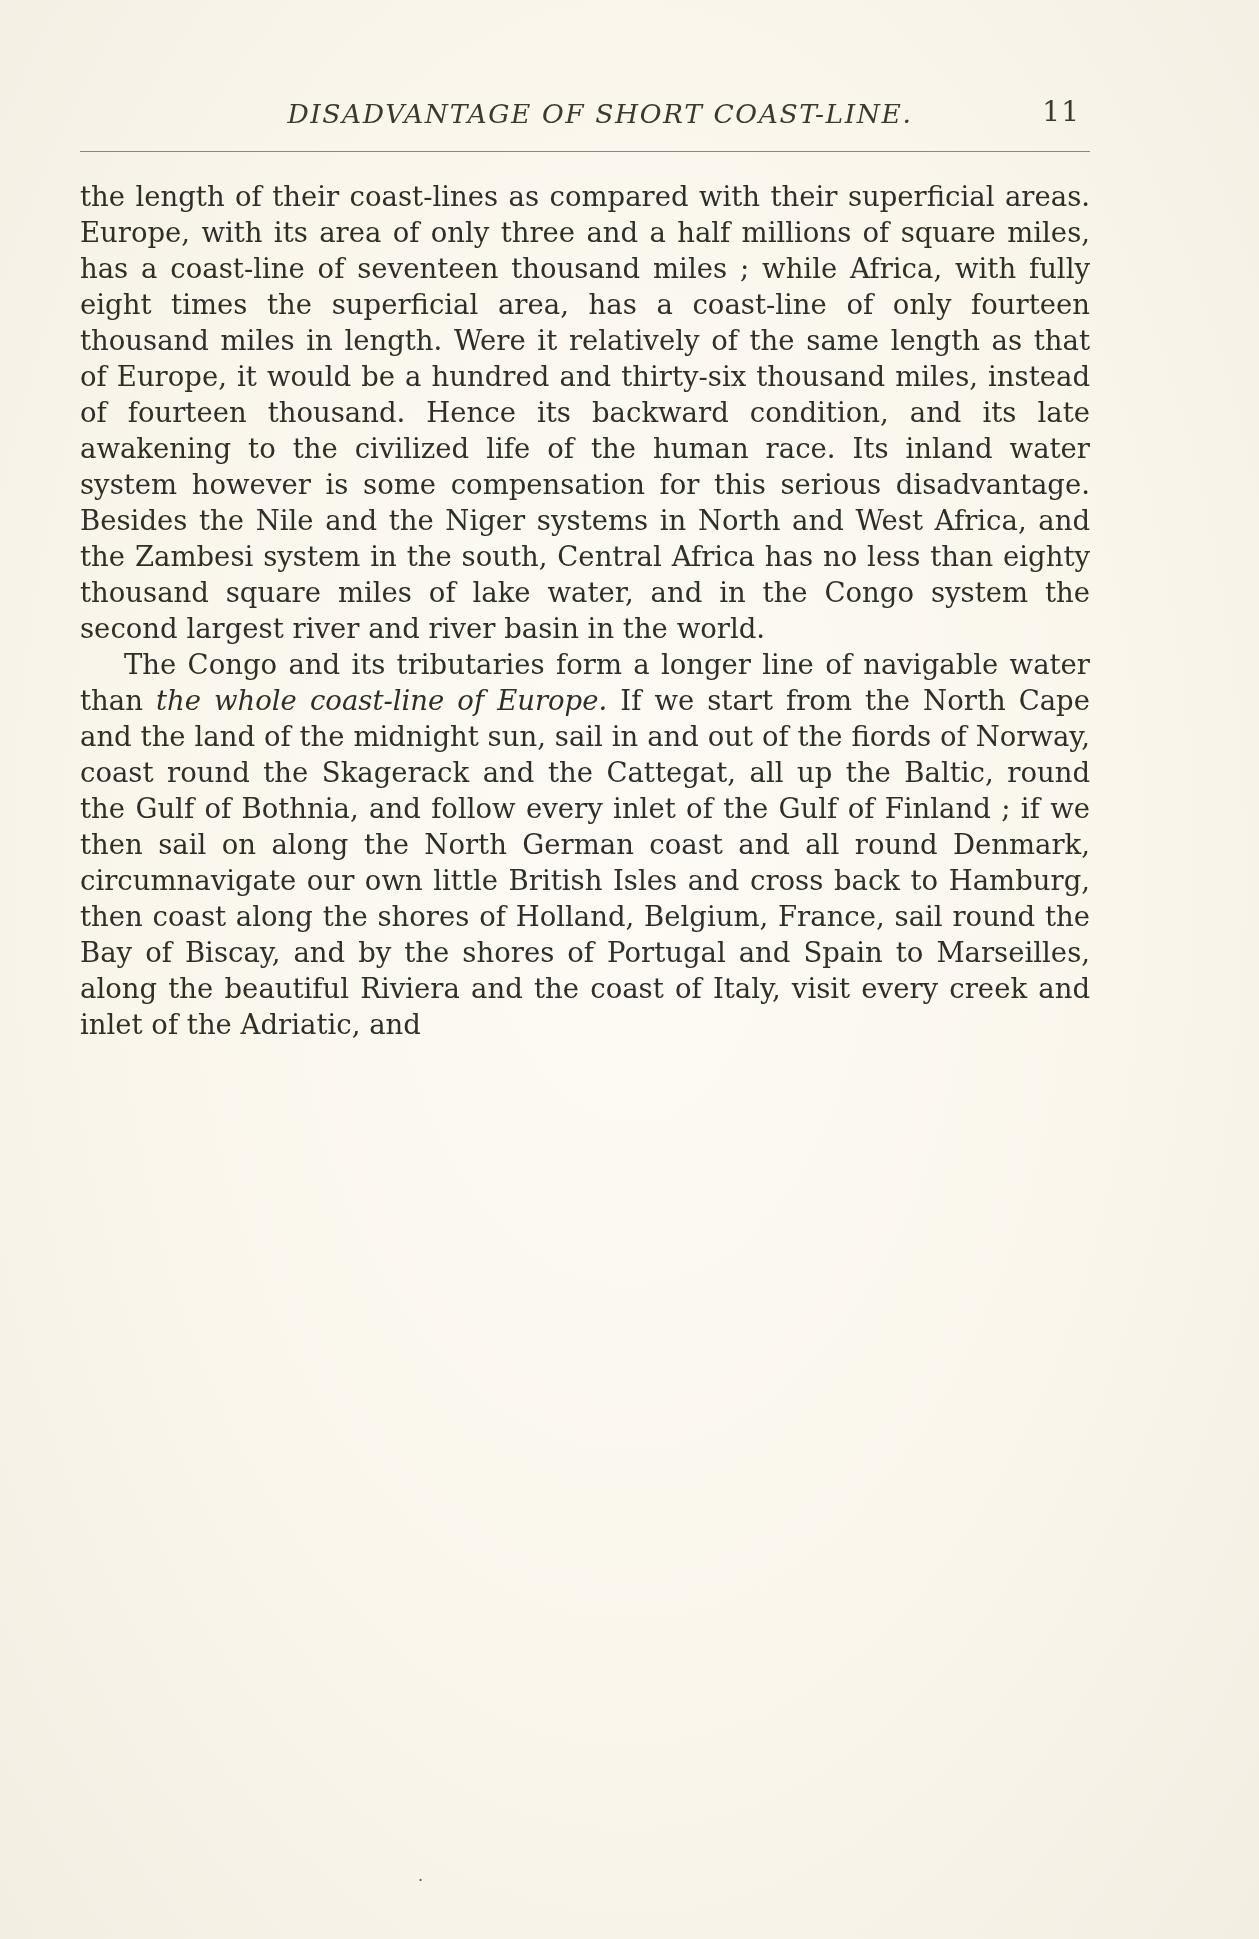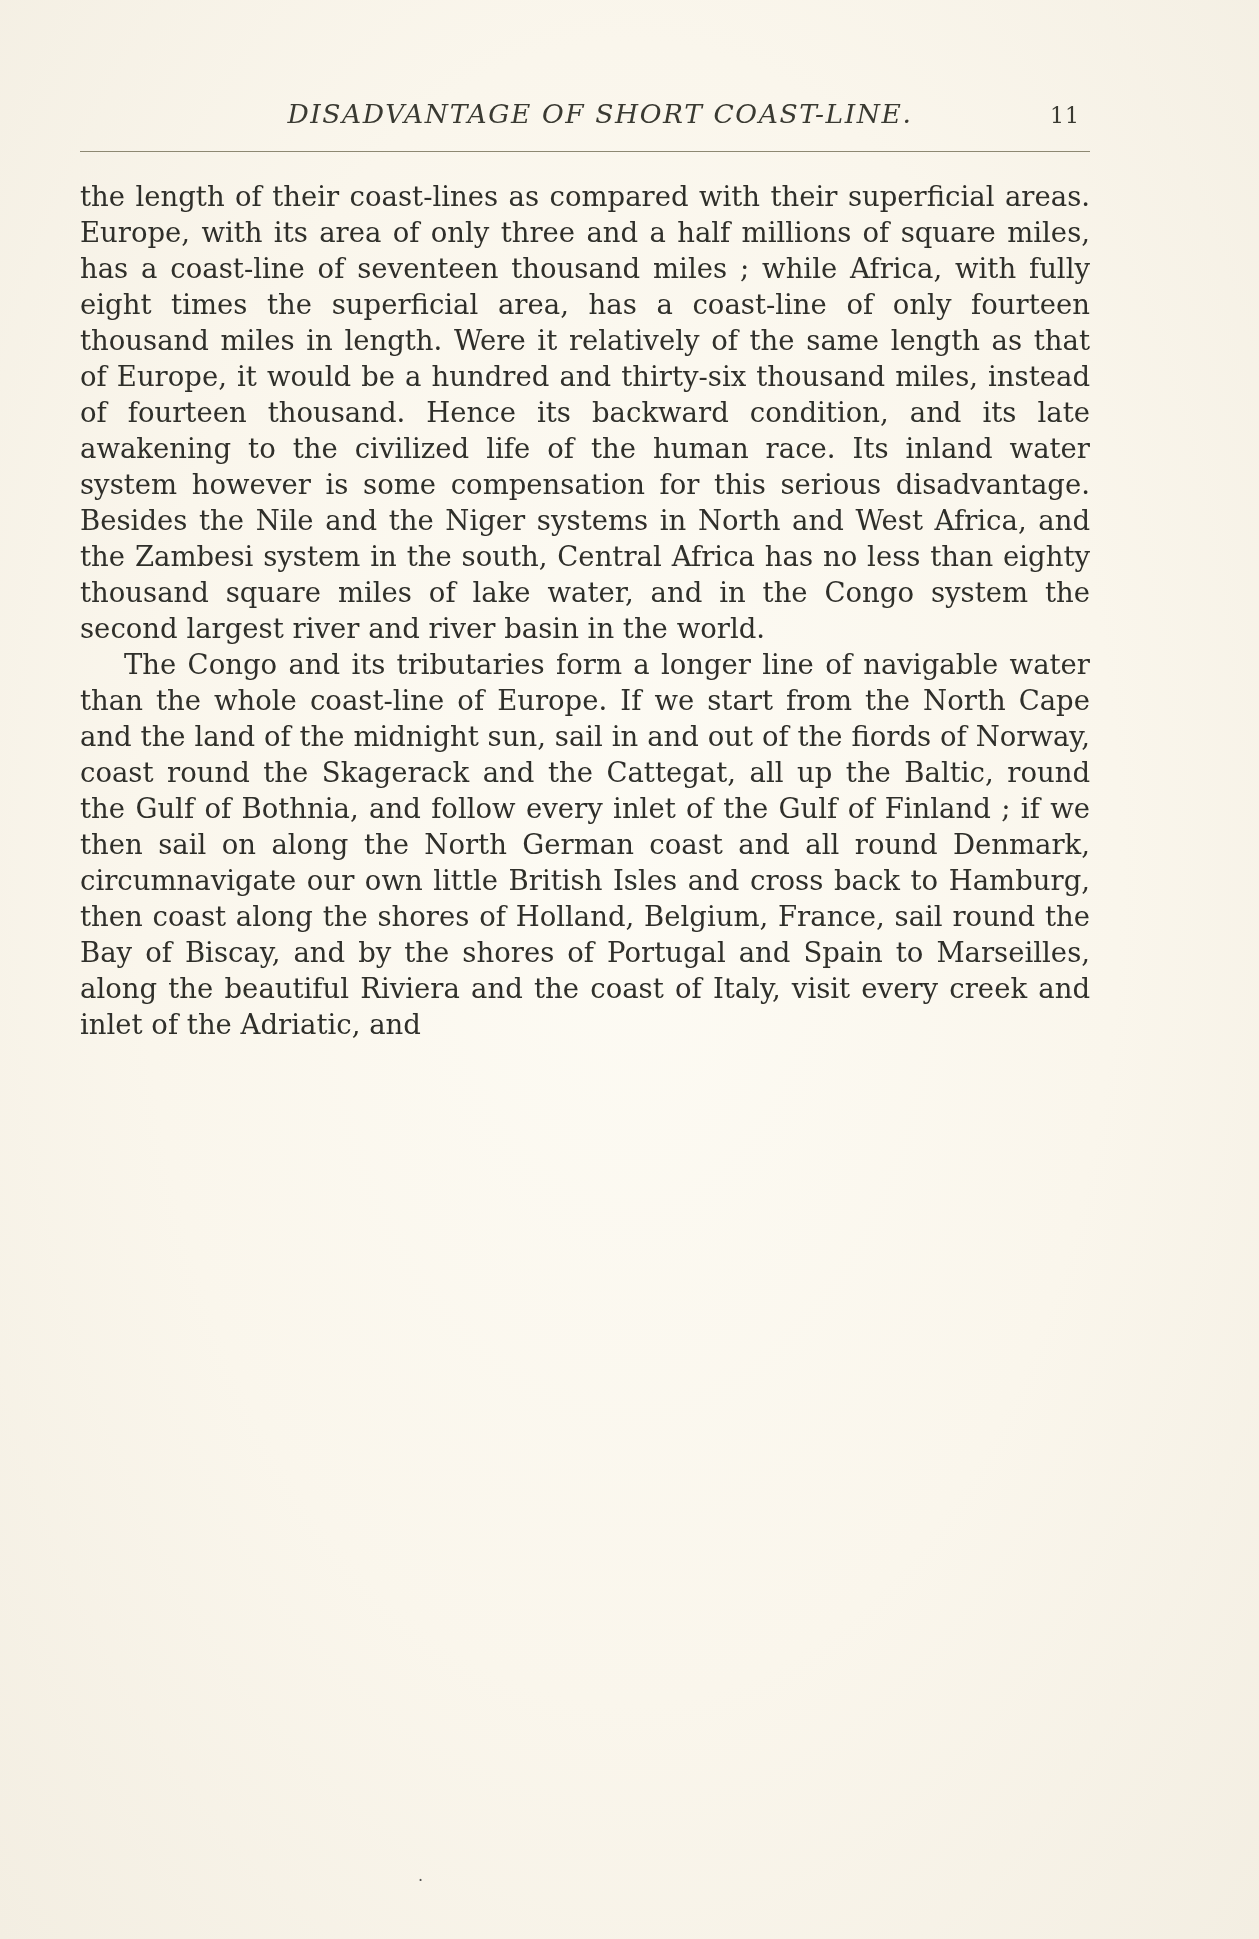--- a/index.html
+++ b/index.html
@@ -50,21 +50,21 @@
     letter-spacing: 1.6px;
     color: #3a3a32;
     white-space: nowrap;
     text-align: center;
     margin-left: 30px;
   }
   .page-number {
     position: absolute;
     right: 10px;
     bottom: 1px;
-    font-size: 22px;
+    font-size: 28px;
     letter-spacing: 1px;
     color: #3a3a32;
     font-family: "DejaVu Serif", serif;
   }
   .rule {
     margin-top: 22px;
     border-top: 1.4px solid #8d8872;
     width: 100%;
   }
   .body-text {
@@ -77,20 +77,21 @@
     hyphens: none;
     font-family: "DejaVu Serif", serif;
   }
   .body-text p {
     margin: 0;
   }
   .body-text p.indent {
     text-indent: 44px;
   }
   .body-text .em {
+    font-style: italic;
   }
   .body-text p + p {
     margin-top: 0px;
   }
   .footdot {
     position: absolute;
     left: 418px;
     top: 1866px;
     color: #555;
     font-size: 16px;

